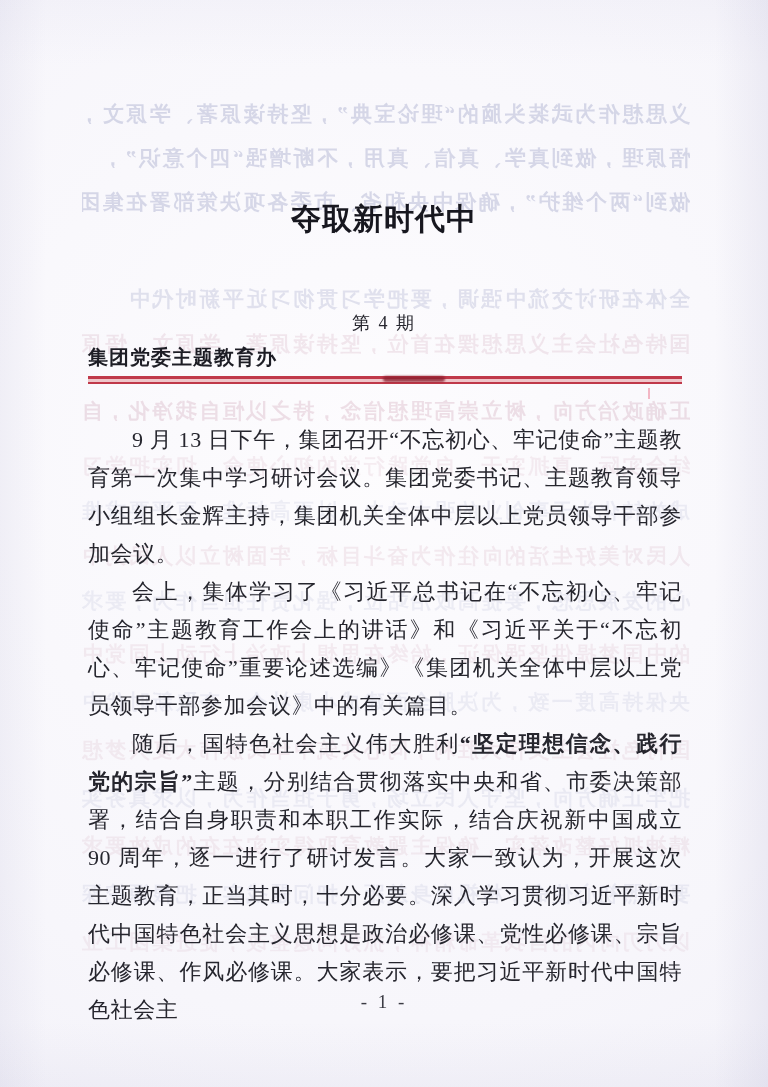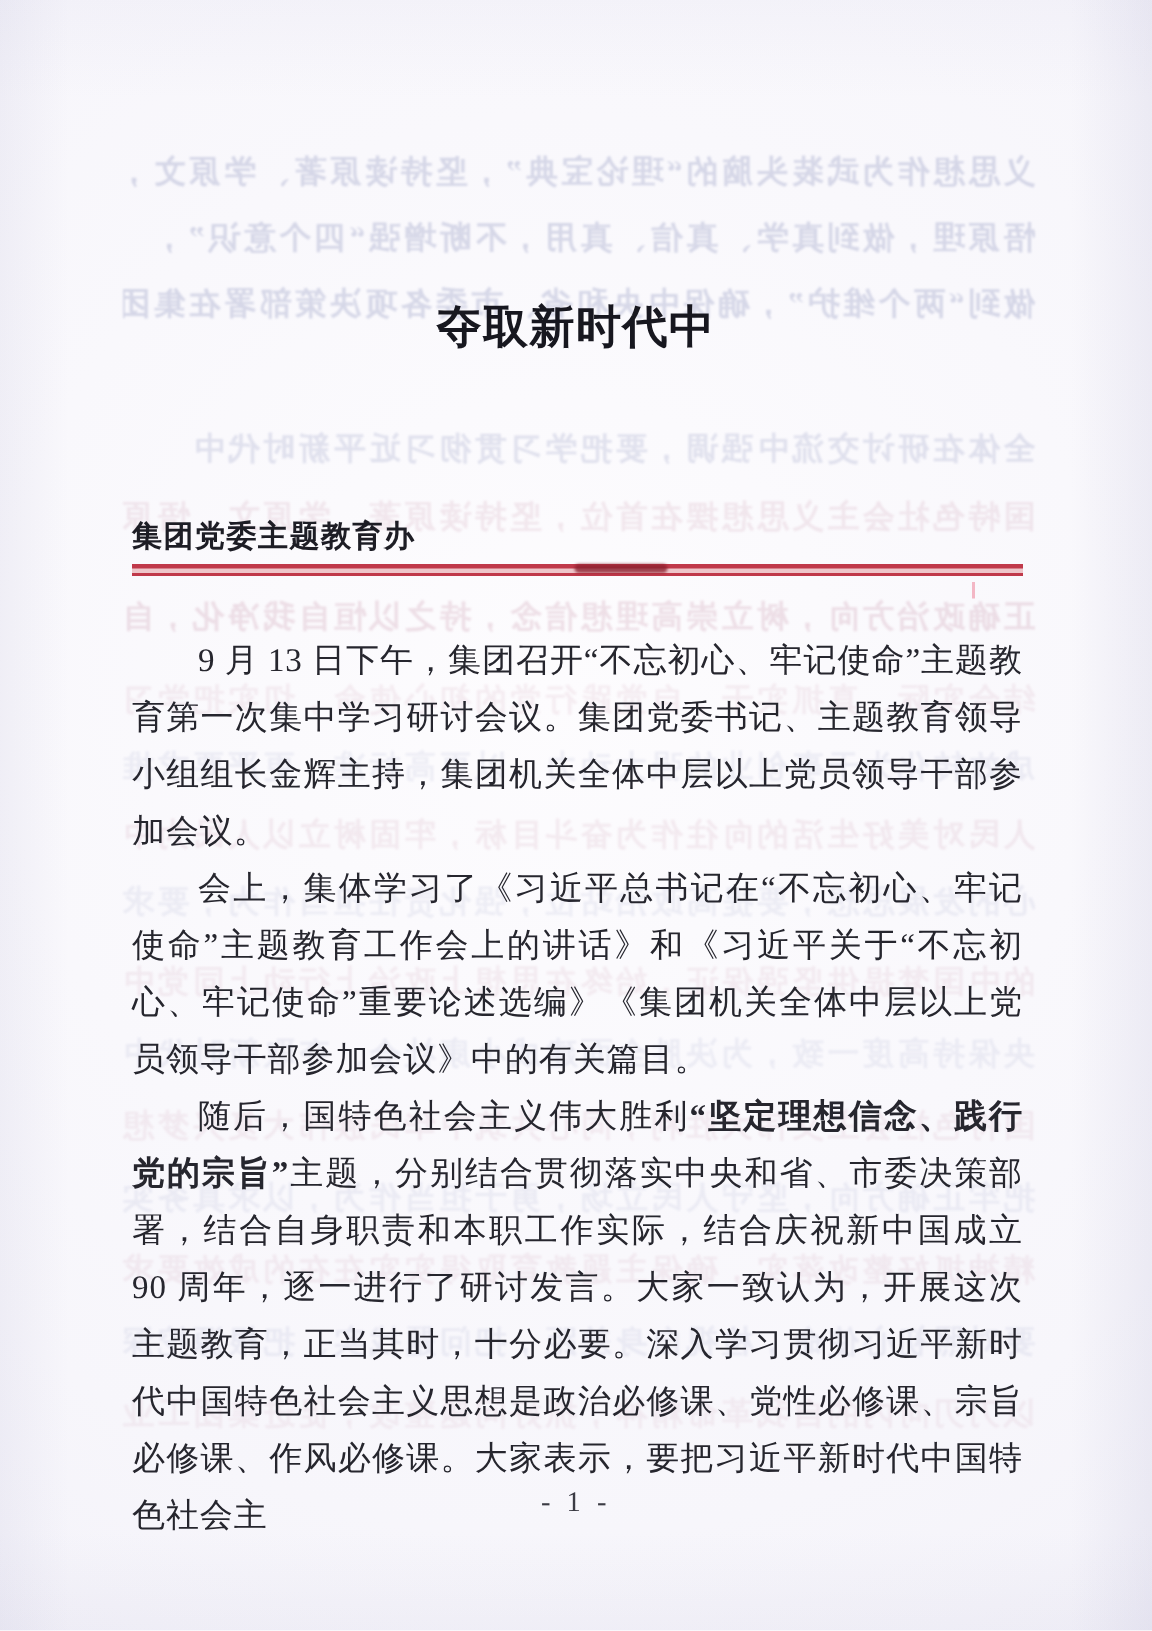--- a/index.html
+++ b/index.html
@@ -95,20 +95,21 @@
       <div class="bleedline" style="top: 880px; color: rgb(74, 85, 150); opacity: 0.08;">要对照初心使命，检视自身差距，把问题找实、把根源挖深</div>
       <div class="bleedline" style="top: 928px; color: rgb(168, 88, 120); opacity: 0.08;">以刀刃向内的自我革命精神，抓好问题整改，促进集团工业</div>
     </div>
 
   <div class="content">
 
     <h1 class="title">
       <span class="tl">夺取新时代中</span>
     </h1>
 
+    <div class="issue">第 4 期</div>
 
     <div class="meta-row">
       <span>集团党委主题教育办</span>
     </div>
 
     <div class="rule" style="border-color: rgb(192, 57, 74);">
       <i class="smudge"></i>
       <i class="tick"></i>
     </div>
 

